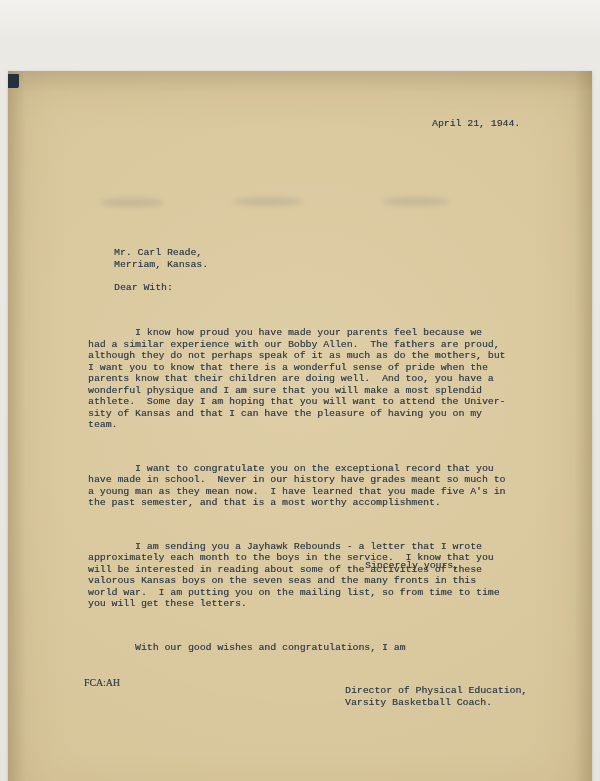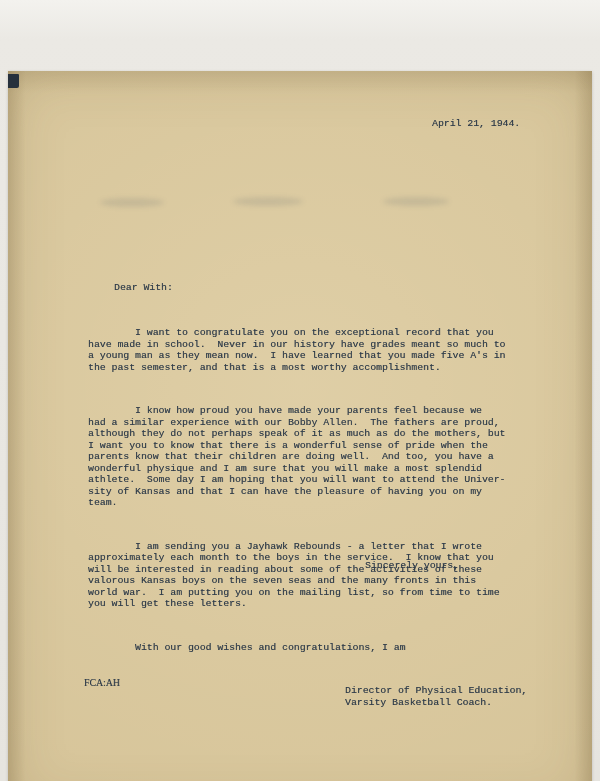--- a/index.html
+++ b/index.html
@@ -70,37 +70,39 @@
 <div class="scene">
   <div class="paper">
 
     <div class="corner-mark"></div>
     <div class="smudge s1"></div>
     <div class="smudge s2"></div>
     <div class="smudge s3"></div>
 
     <div class="ink date">April 21, 1944.</div>
 
+    <div class="ink recipient">Mr. Carl Reade,
+Merriam, Kansas.</div>
 
     <div class="ink salutation">Dear With:</div>
 
     <div class="ink body">
-      <div class="para">        I want to congratulate you on the exceptional record that you
-have made in school.  Never in our history have grades meant so much to
-a young man as they mean now.  I have learned that you made five A's in
-the past semester, and that is a most worthy accomplishment.</div>
       <div class="para">        I know how proud you have made your parents feel because we
 had a similar experience with our Bobby Allen.  The fathers are proud,
 although they do not perhaps speak of it as much as do the mothers, but
 I want you to know that there is a wonderful sense of pride when the
 parents know that their children are doing well.  And too, you have a
 wonderful physique and I am sure that you will make a most splendid
 athlete.  Some day I am hoping that you will want to attend the Univer-
 sity of Kansas and that I can have the pleasure of having you on my
 team.</div>
+      <div class="para">        I want to congratulate you on the exceptional record that you
+have made in school.  Never in our history have grades meant so much to
+a young man as they mean now.  I have learned that you made five A's in
+the past semester, and that is a most worthy accomplishment.</div>
       <div class="para">        I am sending you a Jayhawk Rebounds - a letter that I wrote
 approximately each month to the boys in the service.  I know that you
 will be interested in reading about some of the activities of these
 valorous Kansas boys on the seven seas and the many fronts in this
 world war.  I am putting you on the mailing list, so from time to time
 you will get these letters.</div>
       <div class="para">        With our good wishes and congratulations, I am</div>
     </div>
 
     <div class="ink valediction">Sincerely yours,</div>

